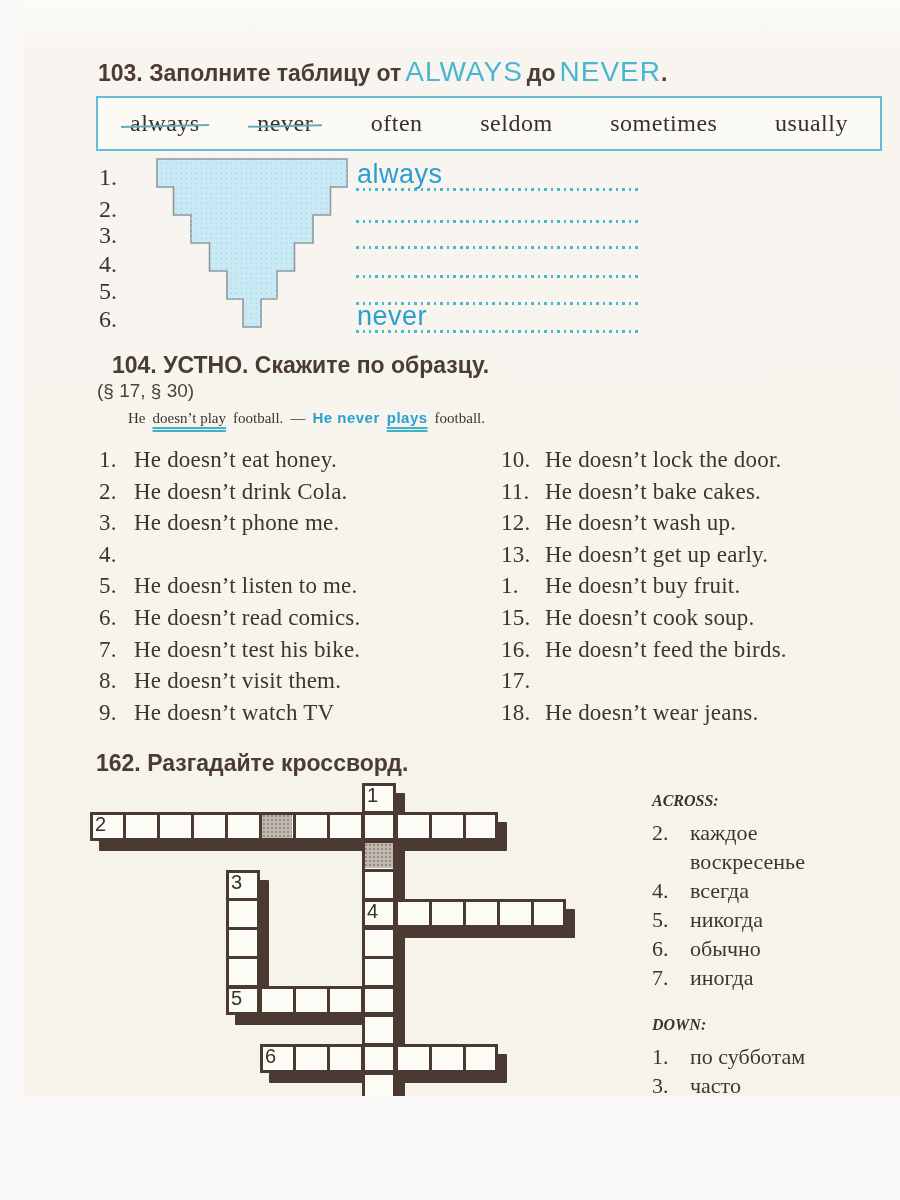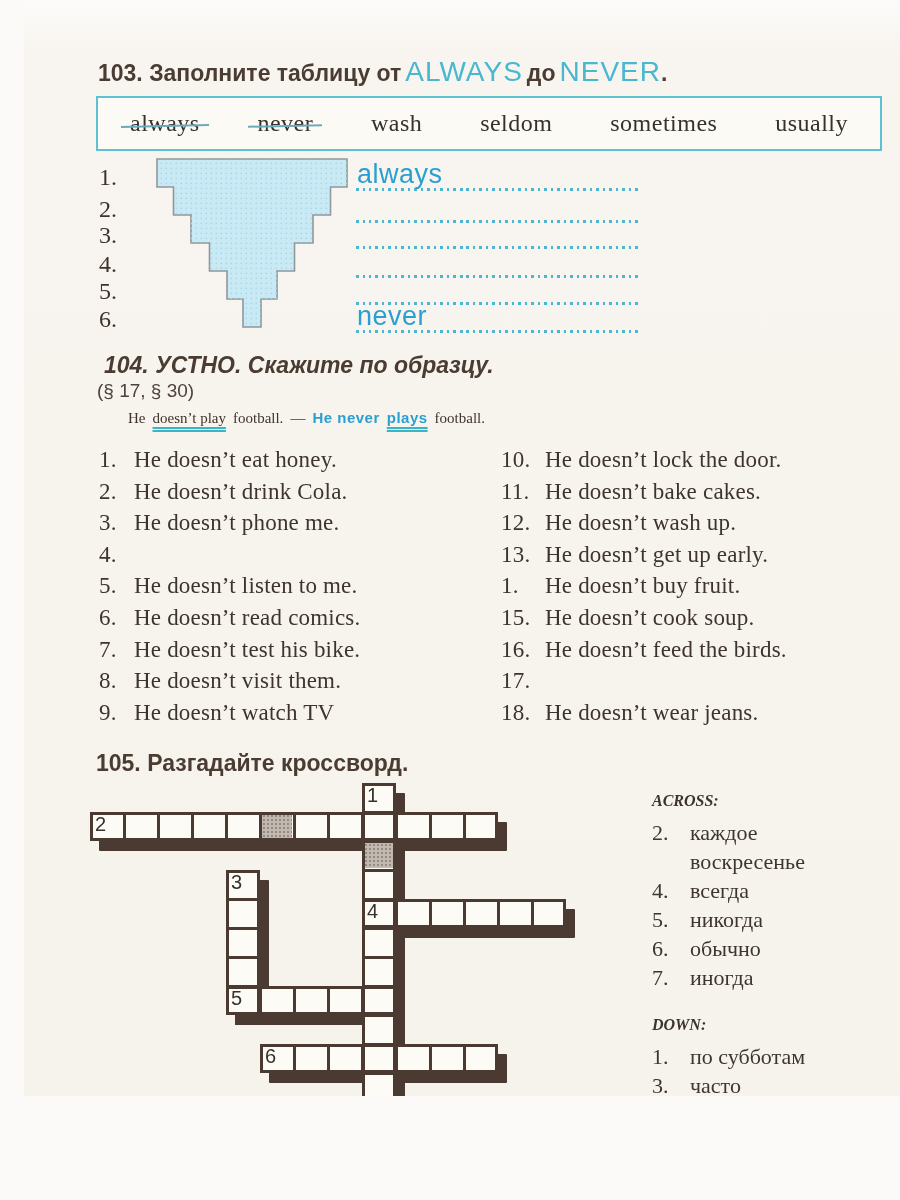--- a/index.html
+++ b/index.html
@@ -60,21 +60,21 @@
   <div class="abs h103">
     <span class="h-bold">103. Заполните таблицу от</span>
     <span class="cap">ALWAYS</span>
     <span class="h-bold">до</span>
     <span class="cap">NEVER</span><span class="h-bold">.</span>
   </div>
 
   <div class="abs word-box" id="word-box">
       <span class="bank-word struck">always</span>
       <span class="bank-word struck">never</span>
-      <span class="bank-word">wash</span>
+      <span class="bank-word">often</span>
       <span class="bank-word">seldom</span>
       <span class="bank-word">sometimes</span>
       <span class="bank-word">usually</span>
     </div>
 
   <svg class="abs" style="left:126px;top:157px;" width="204" height="172" viewBox="0 0 204 172">
     <defs>
       <pattern id="hdots" width="5" height="5" patternUnits="userSpaceOnUse">
         <circle cx="1.3" cy="1.3" r="0.9" fill="#a6d8e8"></circle>
       </pattern>
@@ -93,21 +93,21 @@
       <div class="abs dotline" style="left: 332px; top: 246px; width: 282px;"></div>
       <div class="abs row-num" style="left: 75px; top: 251px;">4.</div>
       <div class="abs dotline" style="left: 332px; top: 275px; width: 282px;"></div>
       <div class="abs row-num" style="left: 75px; top: 278px;">5.</div>
       <div class="abs dotline" style="left: 332px; top: 302px; width: 282px;"></div>
       <div class="abs row-num" style="left: 75px; top: 306px;">6.</div>
       <div class="abs dotline" style="left: 332px; top: 330px; width: 282px;"></div>
       <div class="abs hand" style="left: 333px; top: 301px;">never</div>
     </div>
 
-  <div class="abs h-bold" style="top:352px;left:80px;font-style:italic;">104. УСТНО. Скажите по образцу.</div>
+  <div class="abs h-bold" style="top:352px;left:88px;">104. УСТНО. Скажите по образцу.</div>
   <div class="abs sections" style="top:380px;left:73px;">(§ 17,  § 30)</div>
 
   <div class="abs example" style="top:409px;left:104px;">
     <span>He</span><span class="dul">doesn’t play</span><span>football.</span><span>—</span><span class="blue">He never</span><span class="blue dul">plays</span><span>football.</span>
   </div>
 
   <div class="abs scol" id="col-left" style="top:447px;left:75px;">
       <div class="srow">
         <span class="snum ">1.</span>
         <span>He doesn’t eat honey.</span>
@@ -175,21 +175,21 @@
       </div>
       <div class="srow">
         <span class="snum snum2">17.</span>
       </div>
       <div class="srow">
         <span class="snum snum2">18.</span>
         <span>He doesn’t wear jeans.</span>
       </div>
     </div>
 
-  <div class="abs h-bold" style="top:750px;left:72px;">105. Разгадайте кроссворд.</div>
+  <div class="abs h-bold" style="top:750px;left:72px;">162. Разгадайте кроссворд.</div>
 
   <div class="abs" id="crossword" style="left:0;top:0;width:900px;height:1200px;">
       <div class="cw-shadow" style="left: 347px; top: 793px; width: 34px; height: 348px;"></div>
       <div class="cw-shadow" style="left: 75px; top: 822px; width: 408px; height: 29px;"></div>
       <div class="cw-shadow" style="left: 211px; top: 880px; width: 34px; height: 145px;"></div>
       <div class="cw-shadow" style="left: 347px; top: 909px; width: 204px; height: 29px;"></div>
       <div class="cw-shadow" style="left: 211px; top: 996px; width: 170px; height: 29px;"></div>
       <div class="cw-shadow" style="left: 245px; top: 1054px; width: 238px; height: 29px;"></div>
       <div class="cw-shadow" style="left: 75px; top: 1112px; width: 306px; height: 29px;"></div>
       <div class="cw-fill" style="left: 338px; top: 783px; width: 34px; height: 348px;"></div>

